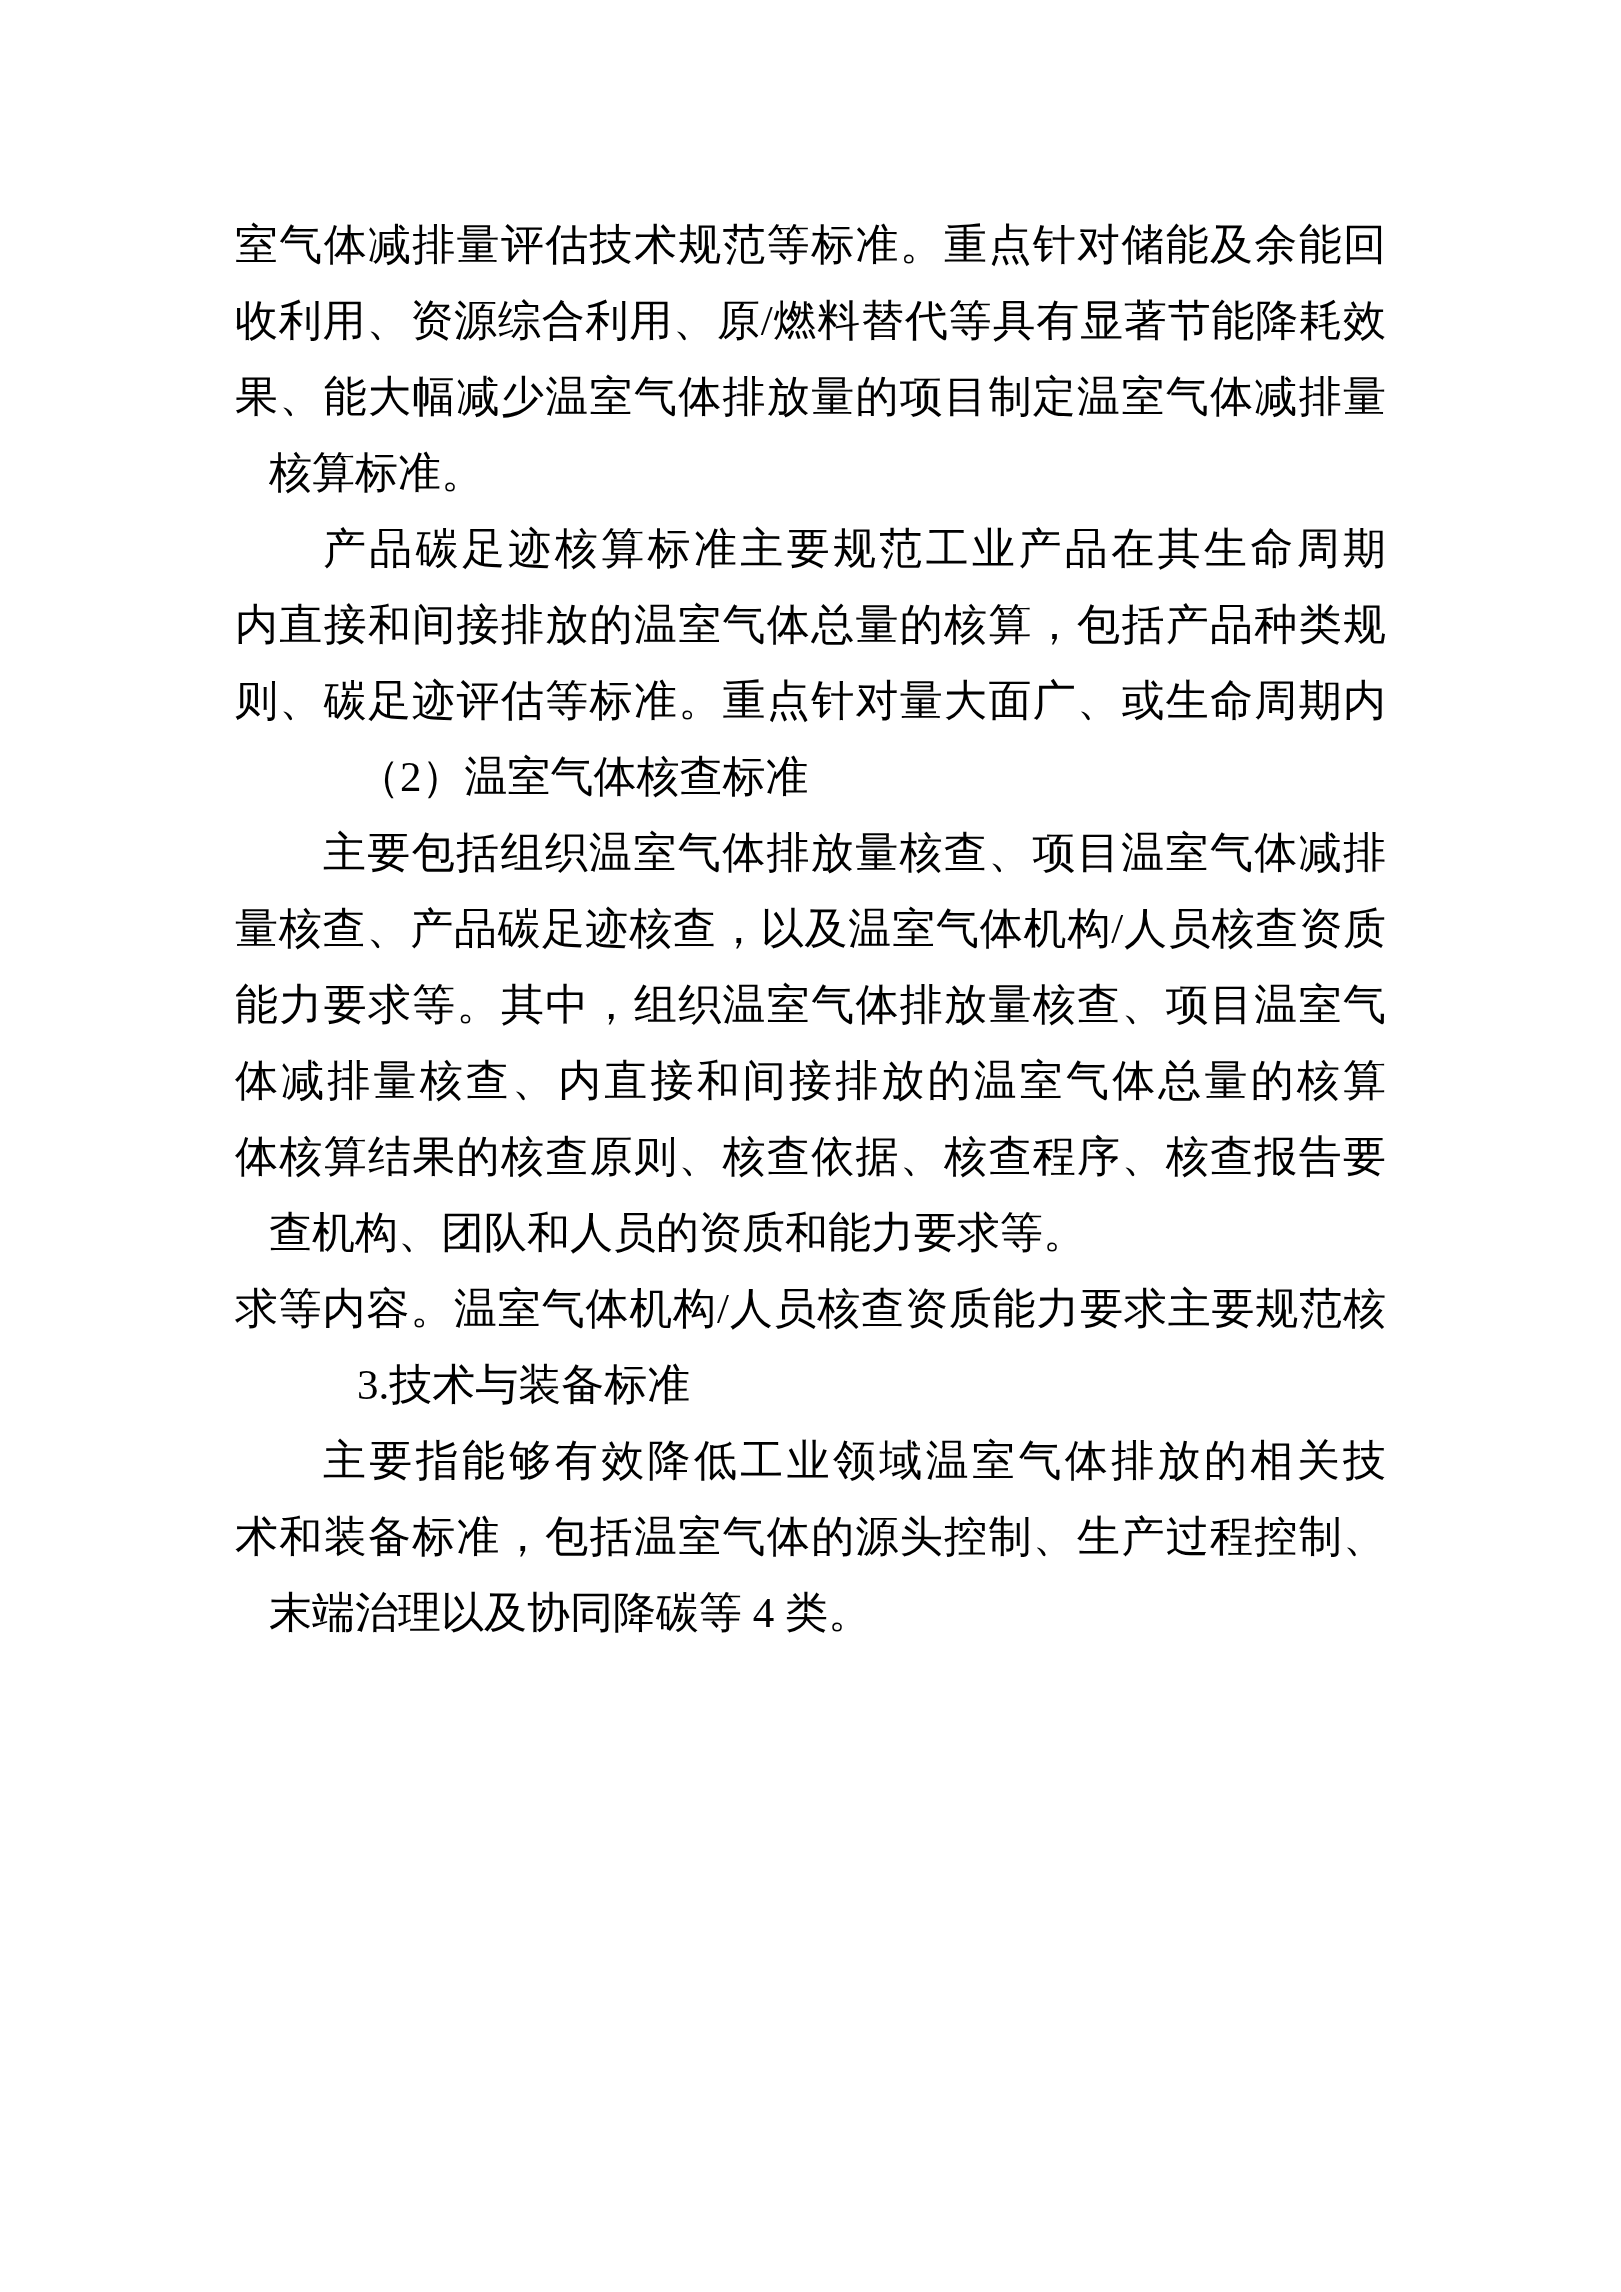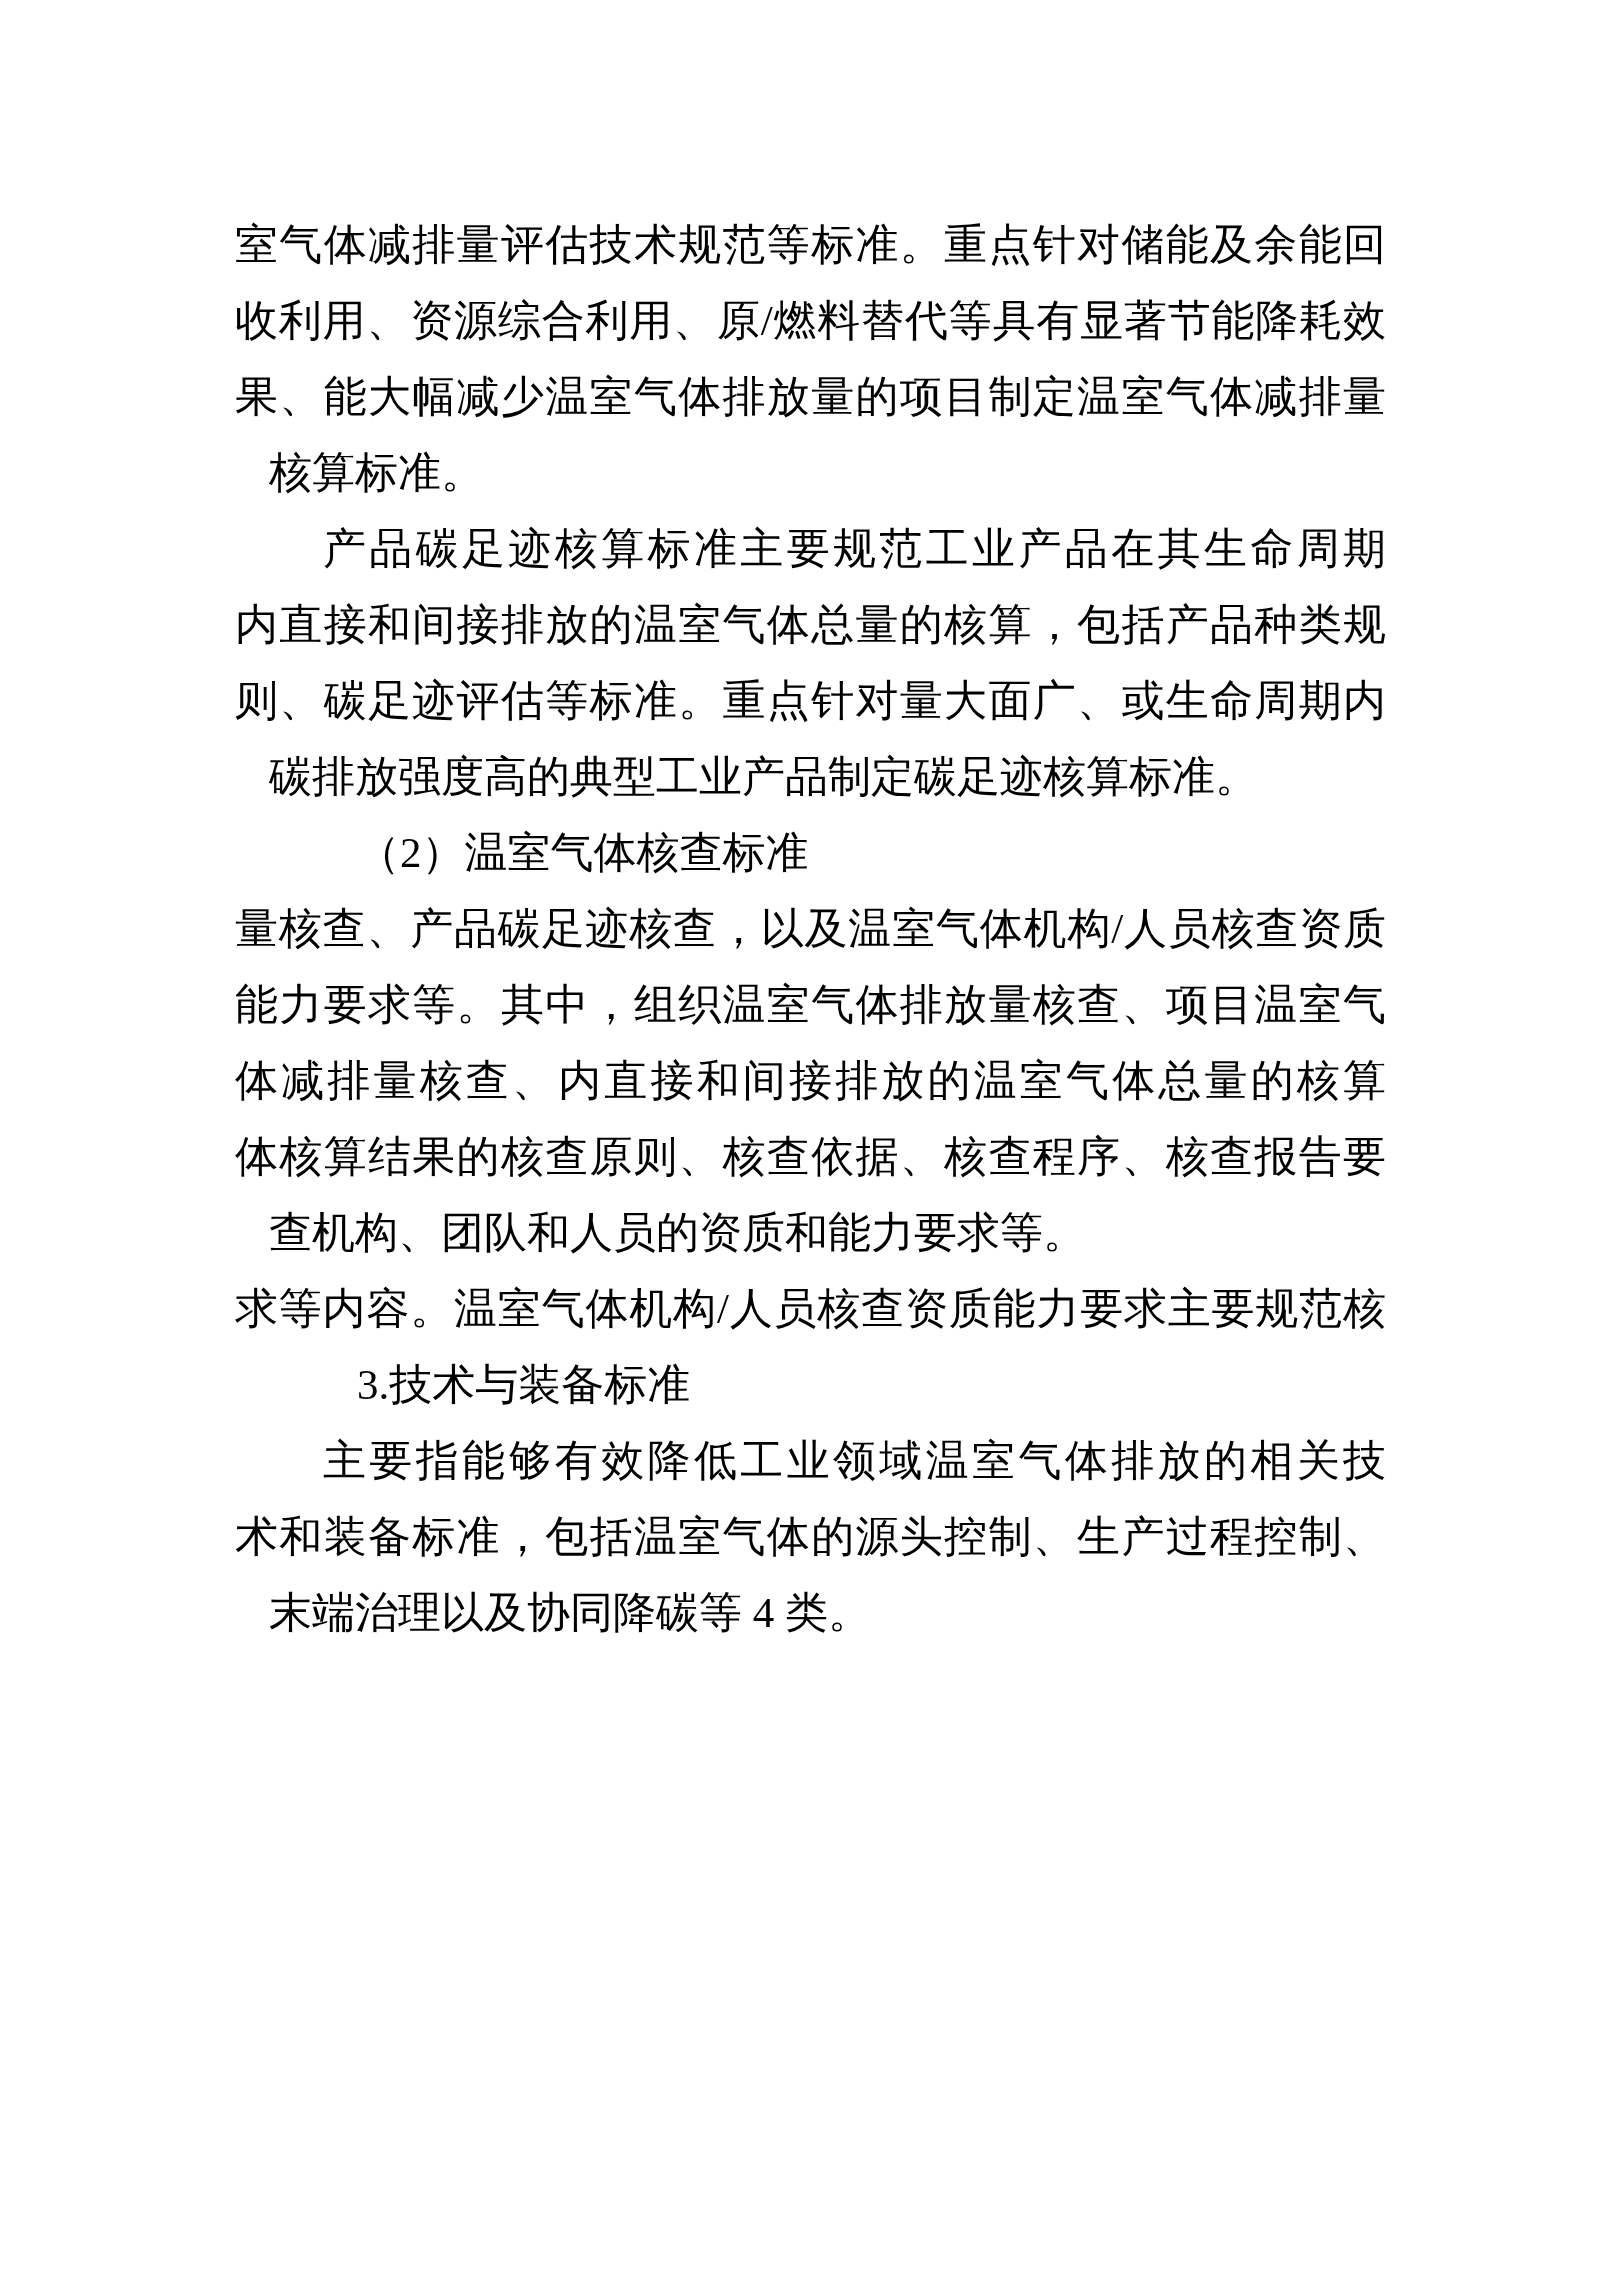--- a/index.html
+++ b/index.html
@@ -57,22 +57,22 @@
 
 <div class="page">
   <div class="text-block">
     <div class="line fill">室气体减排量评估技术规范等标准。重点针对储能及余能回</div>
     <div class="line fill">收利用、资源综合利用、原/燃料替代等具有显著节能降耗效</div>
     <div class="line fill">果、能大幅减少温室气体排放量的项目制定温室气体减排量</div>
     <div class="line end">核算标准。</div>
     <div class="line fill indent">产品碳足迹核算标准主要规范工业产品在其生命周期</div>
     <div class="line fill">内直接和间接排放的温室气体总量的核算，包括产品种类规</div>
     <div class="line fill">则、碳足迹评估等标准。重点针对量大面广、或生命周期内</div>
-    <div class="line end">碳排放强度高的典型工业产品制定碳足迹核算标准。</div>
     <div class="line end indent">（2）温室气体核查标准</div>
+    <div class="line fill indent">主要包括组织温室气体排放量核查、项目温室气体减排</div>
     <div class="line fill">量核查、产品碳足迹核查，以及温室气体机构/人员核查资质</div>
     <div class="line fill">能力要求等。其中，组织温室气体排放量核查、项目温室气</div>
     <div class="line fill">体减排量核查、内直接和间接排放的温室气体总量的核算</div>
     <div class="line fill">体核算结果的核查原则、核查依据、核查程序、核查报告要</div>
     <div class="line end">查机构、团队和人员的资质和能力要求等。</div>
     <div class="line fill">求等内容。温室气体机构/人员核查资质能力要求主要规范核</div>
     <div class="line end indent">3.技术与装备标准</div>
     <div class="line fill indent">主要指能够有效降低工业领域温室气体排放的相关技</div>
     <div class="line fill">术和装备标准，包括温室气体的源头控制、生产过程控制、</div>
     <div class="line end">末端治理以及协同降碳等 4 类。</div>

